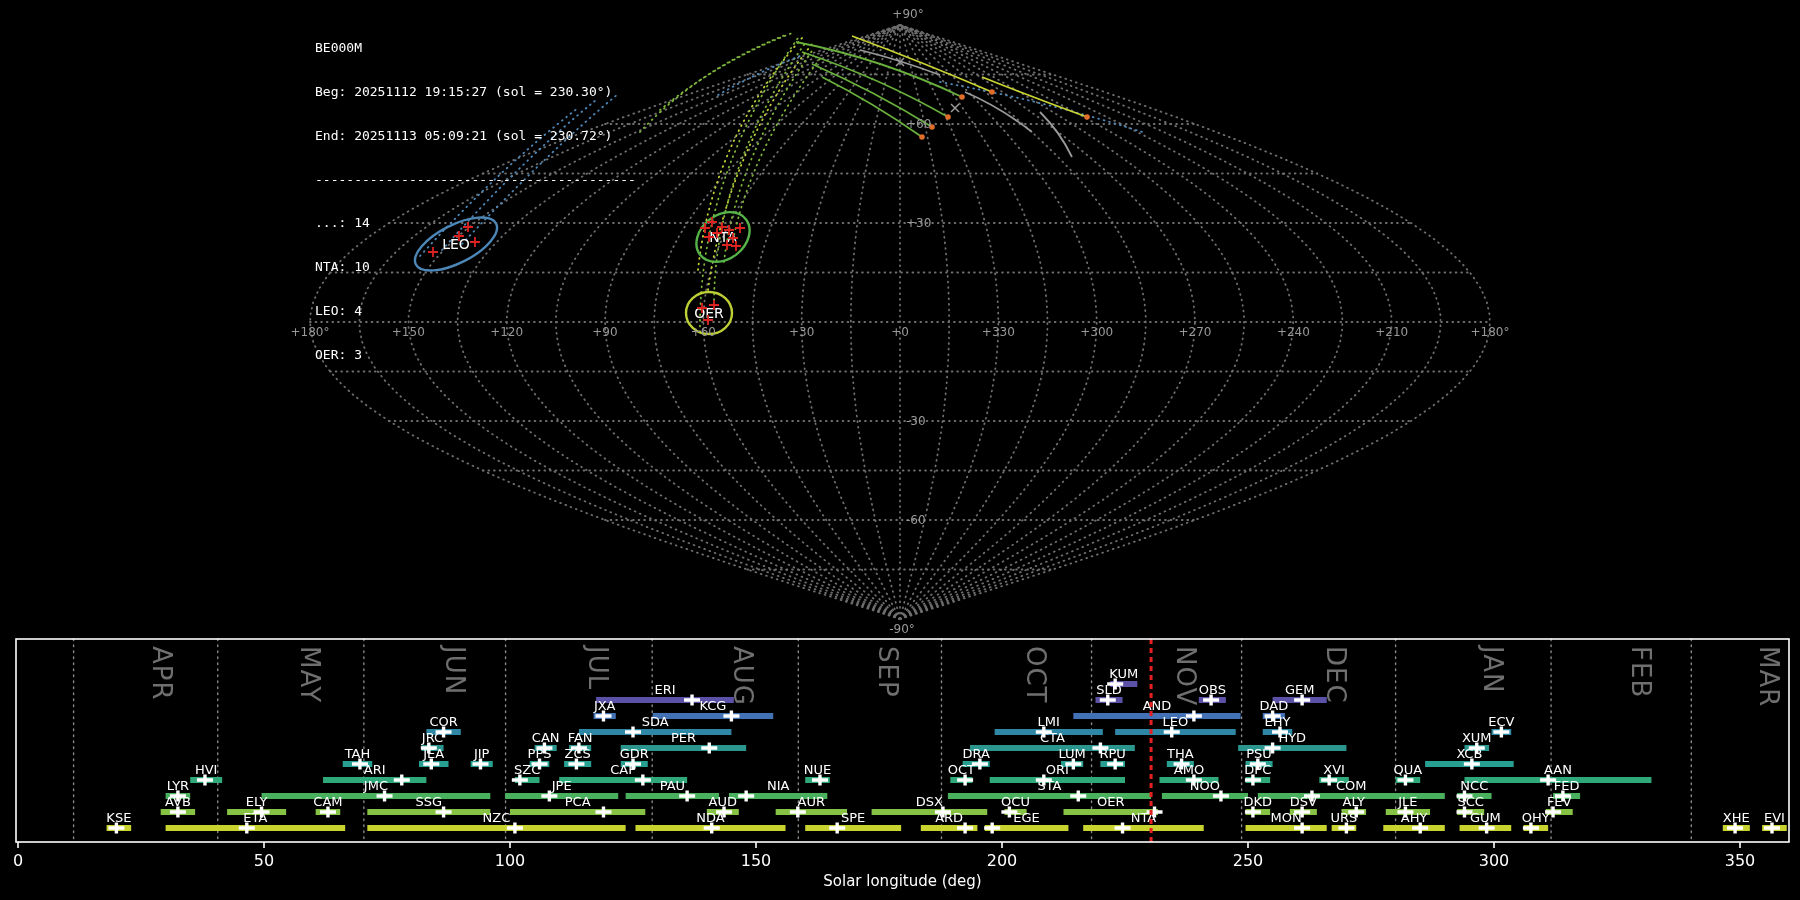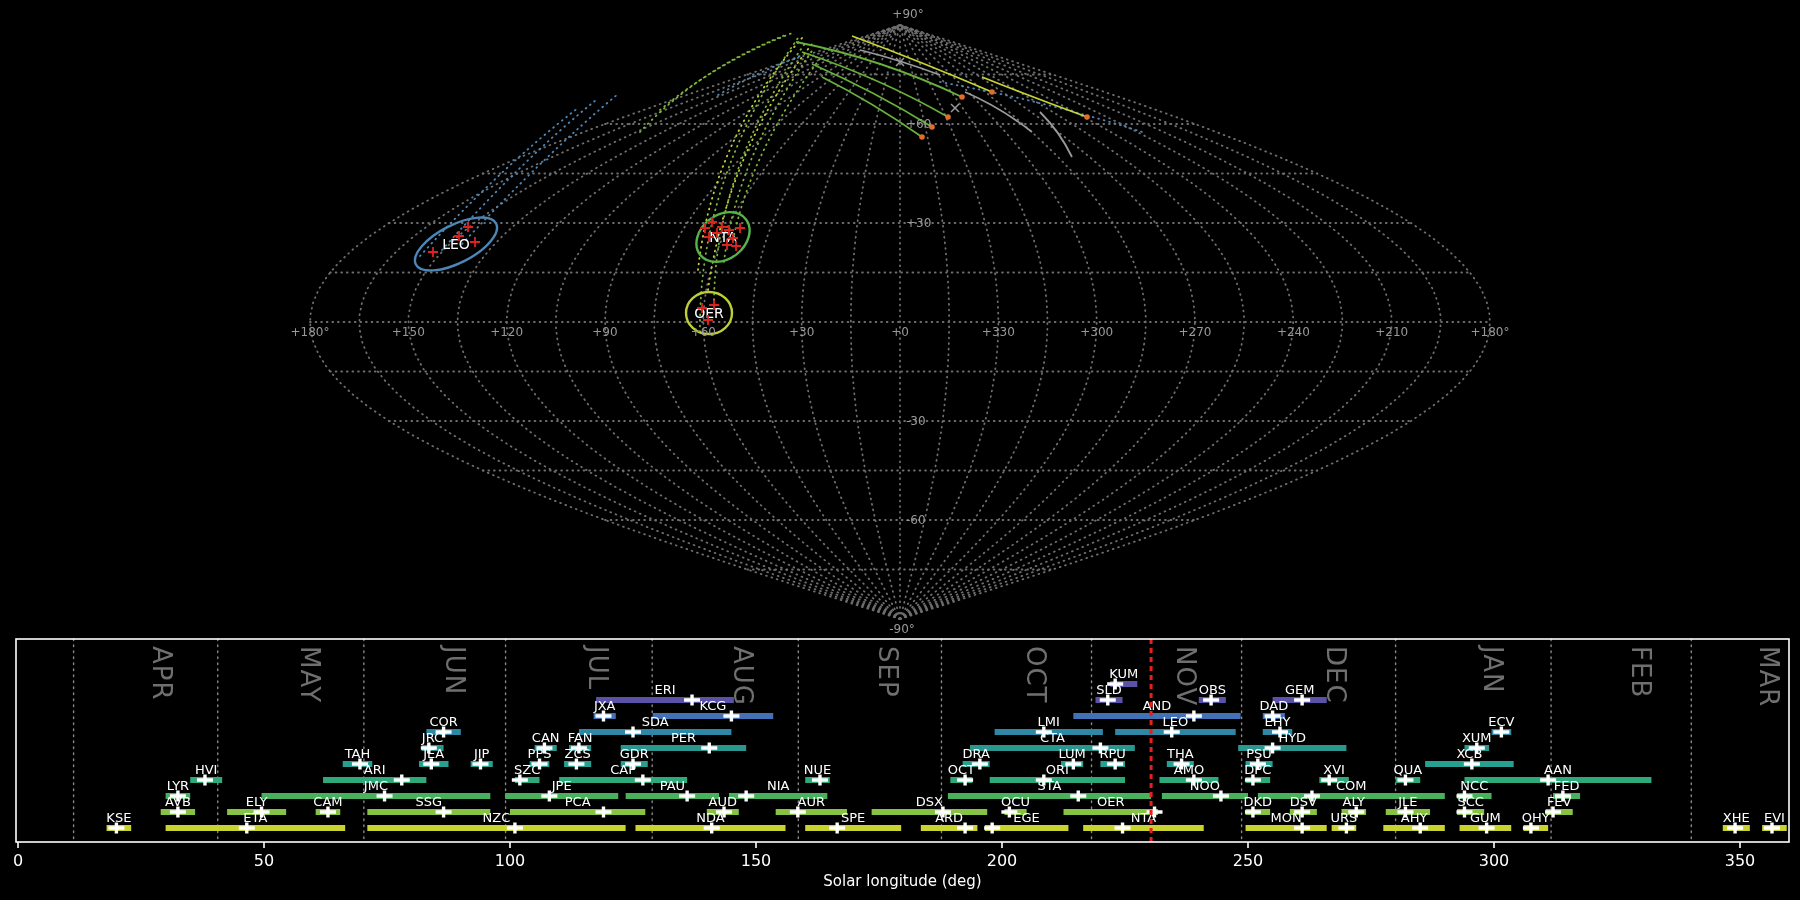--- a/index.html
+++ b/index.html
@@ -425,13 +425,23 @@
         <line x1="1248" y1="842" x2="1248" y2="848" stroke="#fff" stroke-width="1.6"></line>
         <text x="1248" y="866" fill="#fff" font-size="16px" text-anchor="middle">250</text>
         <line x1="1494" y1="842" x2="1494" y2="848" stroke="#fff" stroke-width="1.6"></line>
         <text x="1494" y="866" fill="#fff" font-size="16px" text-anchor="middle">300</text>
         <line x1="1740" y1="842" x2="1740" y2="848" stroke="#fff" stroke-width="1.6"></line>
         <text x="1740" y="866" fill="#fff" font-size="16px" text-anchor="middle">350</text>
         <text x="902.5" y="886" fill="#fff" font-size="15px" text-anchor="middle">Solar longitude (deg)</text>
       </g>
   </svg>
 
+  <div id="info-panel">
+    <div>BE000M</div>
+    <div>Beg: 20251112 19:15:27 (sol = 230.30°)</div>
+    <div>End: 20251113 05:09:21 (sol = 230.72°)</div>
+    <div>-----------------------------------------</div>
+    <div>...: 14</div>
+    <div>NTA: 10</div>
+    <div>LEO: 4</div>
+    <div>OER: 3</div>
+  </div>
 </div>
 
 </body></html>

